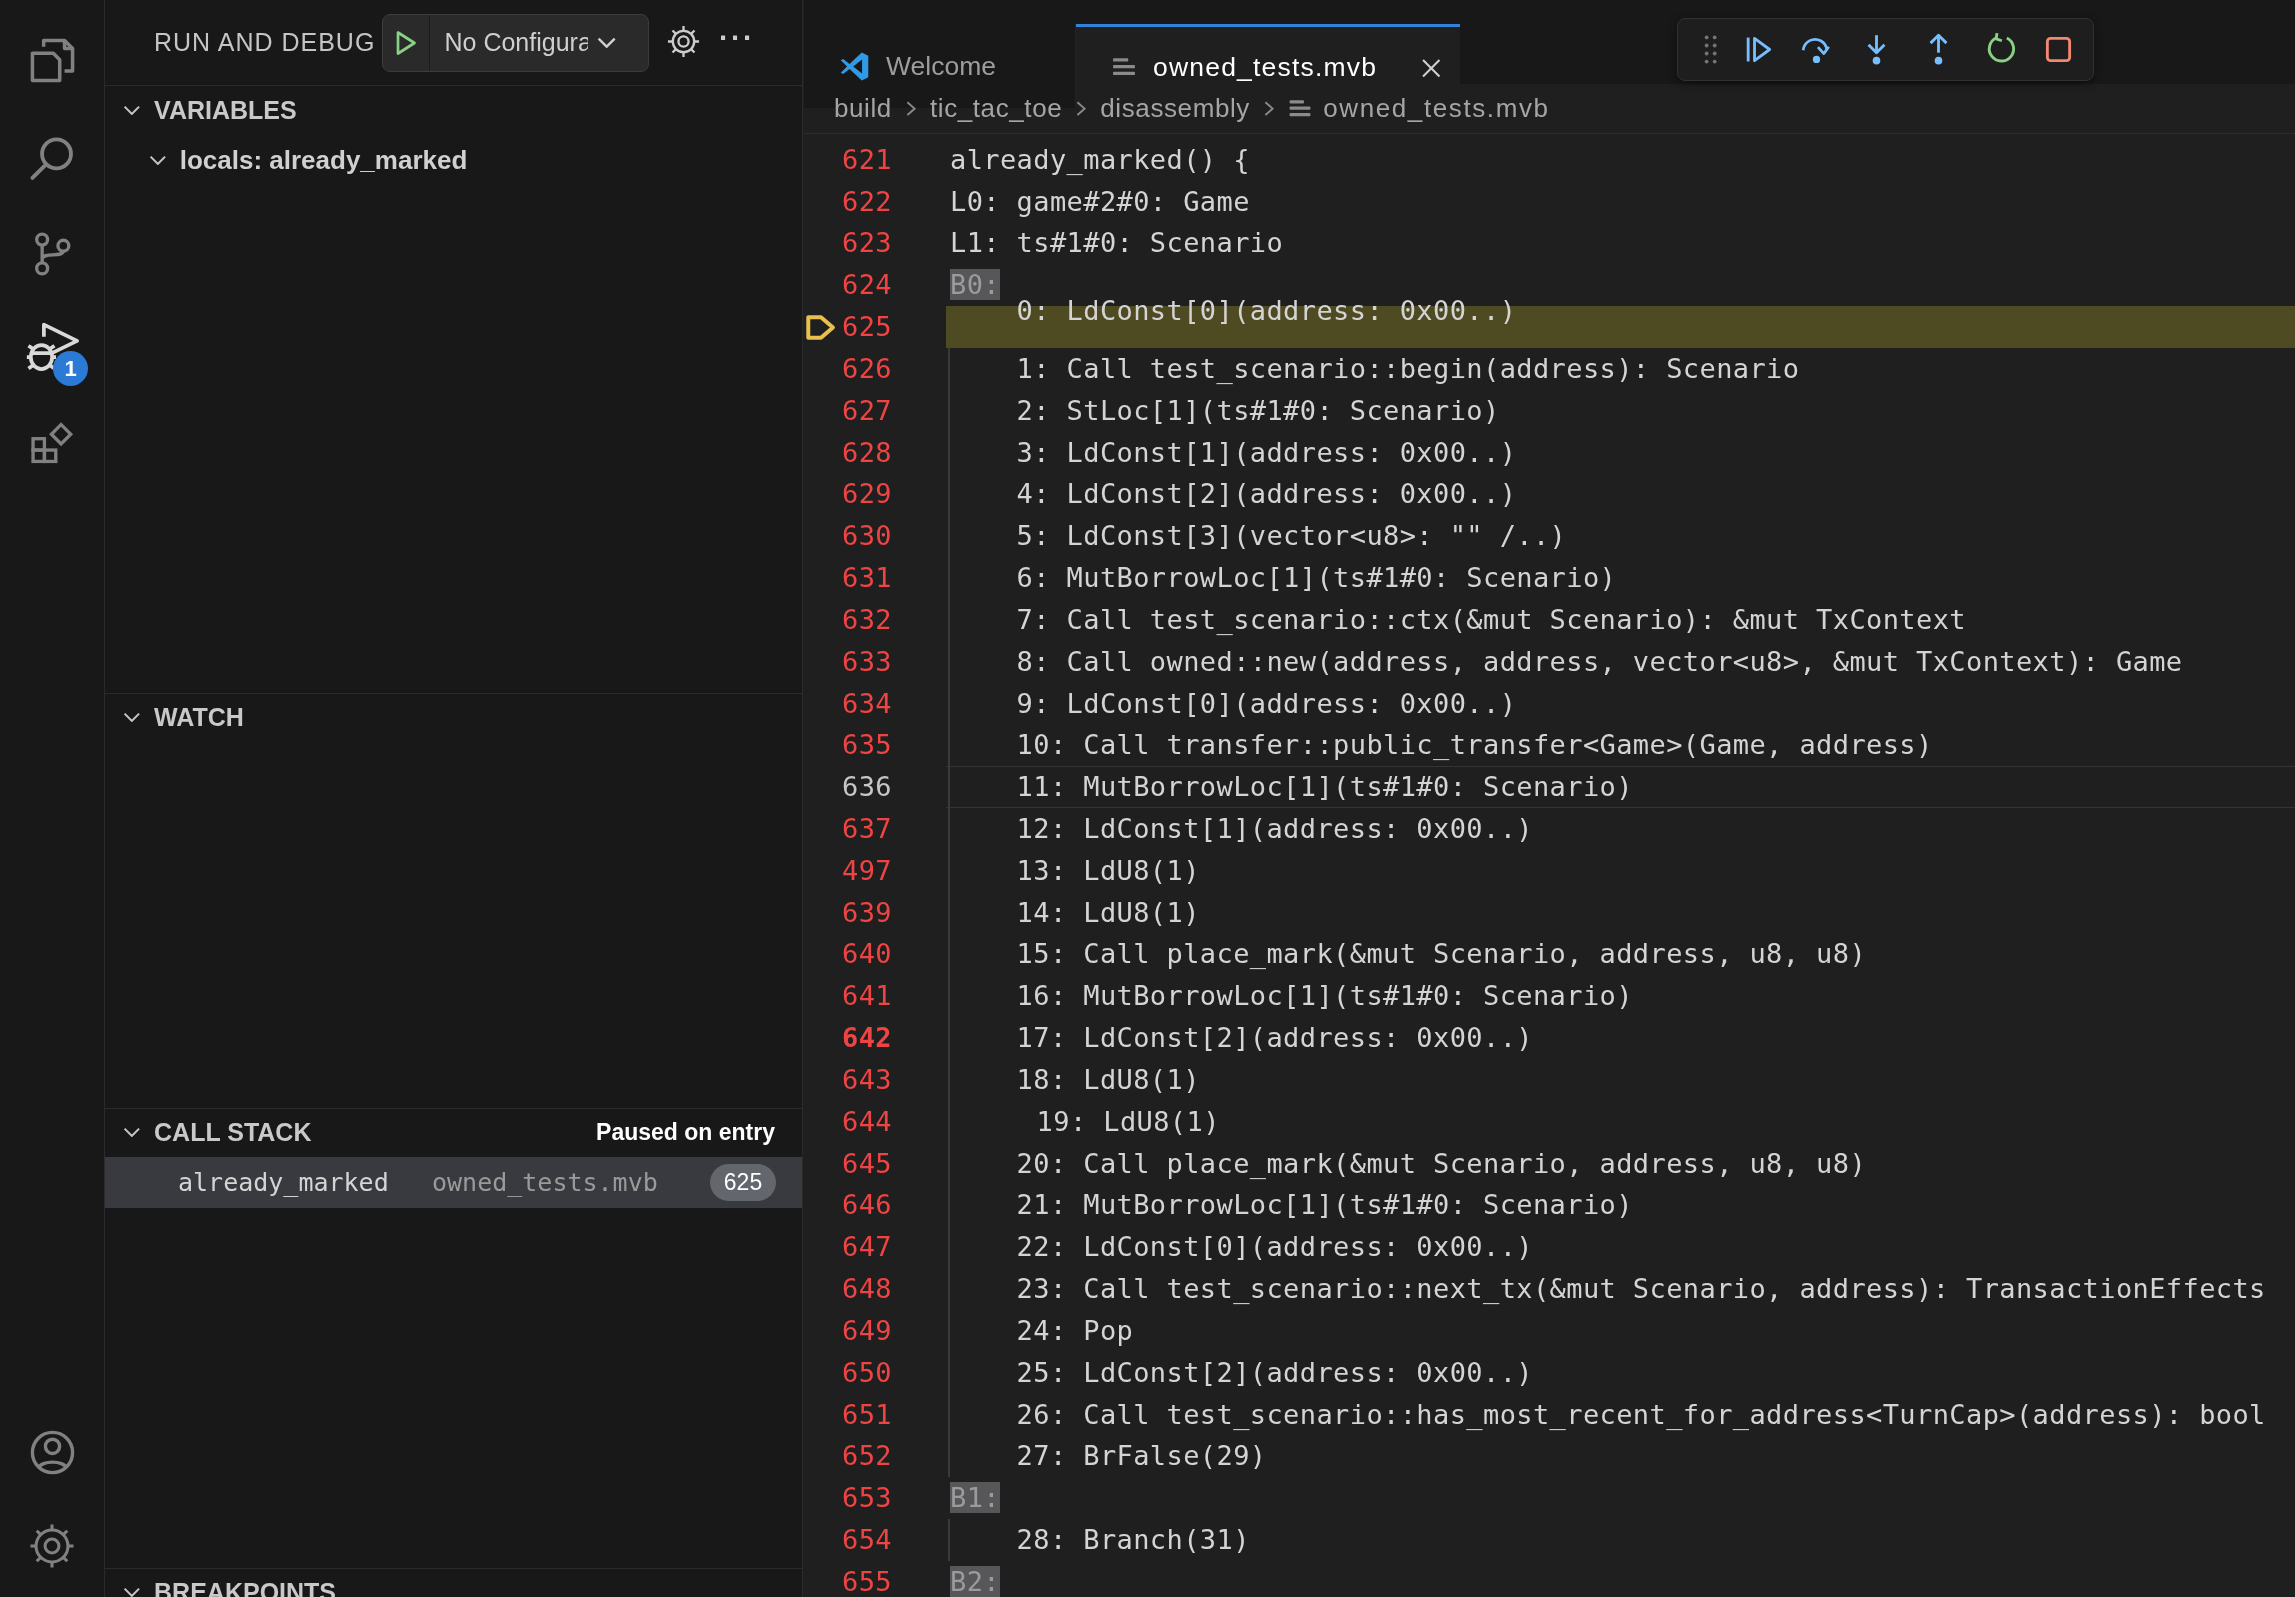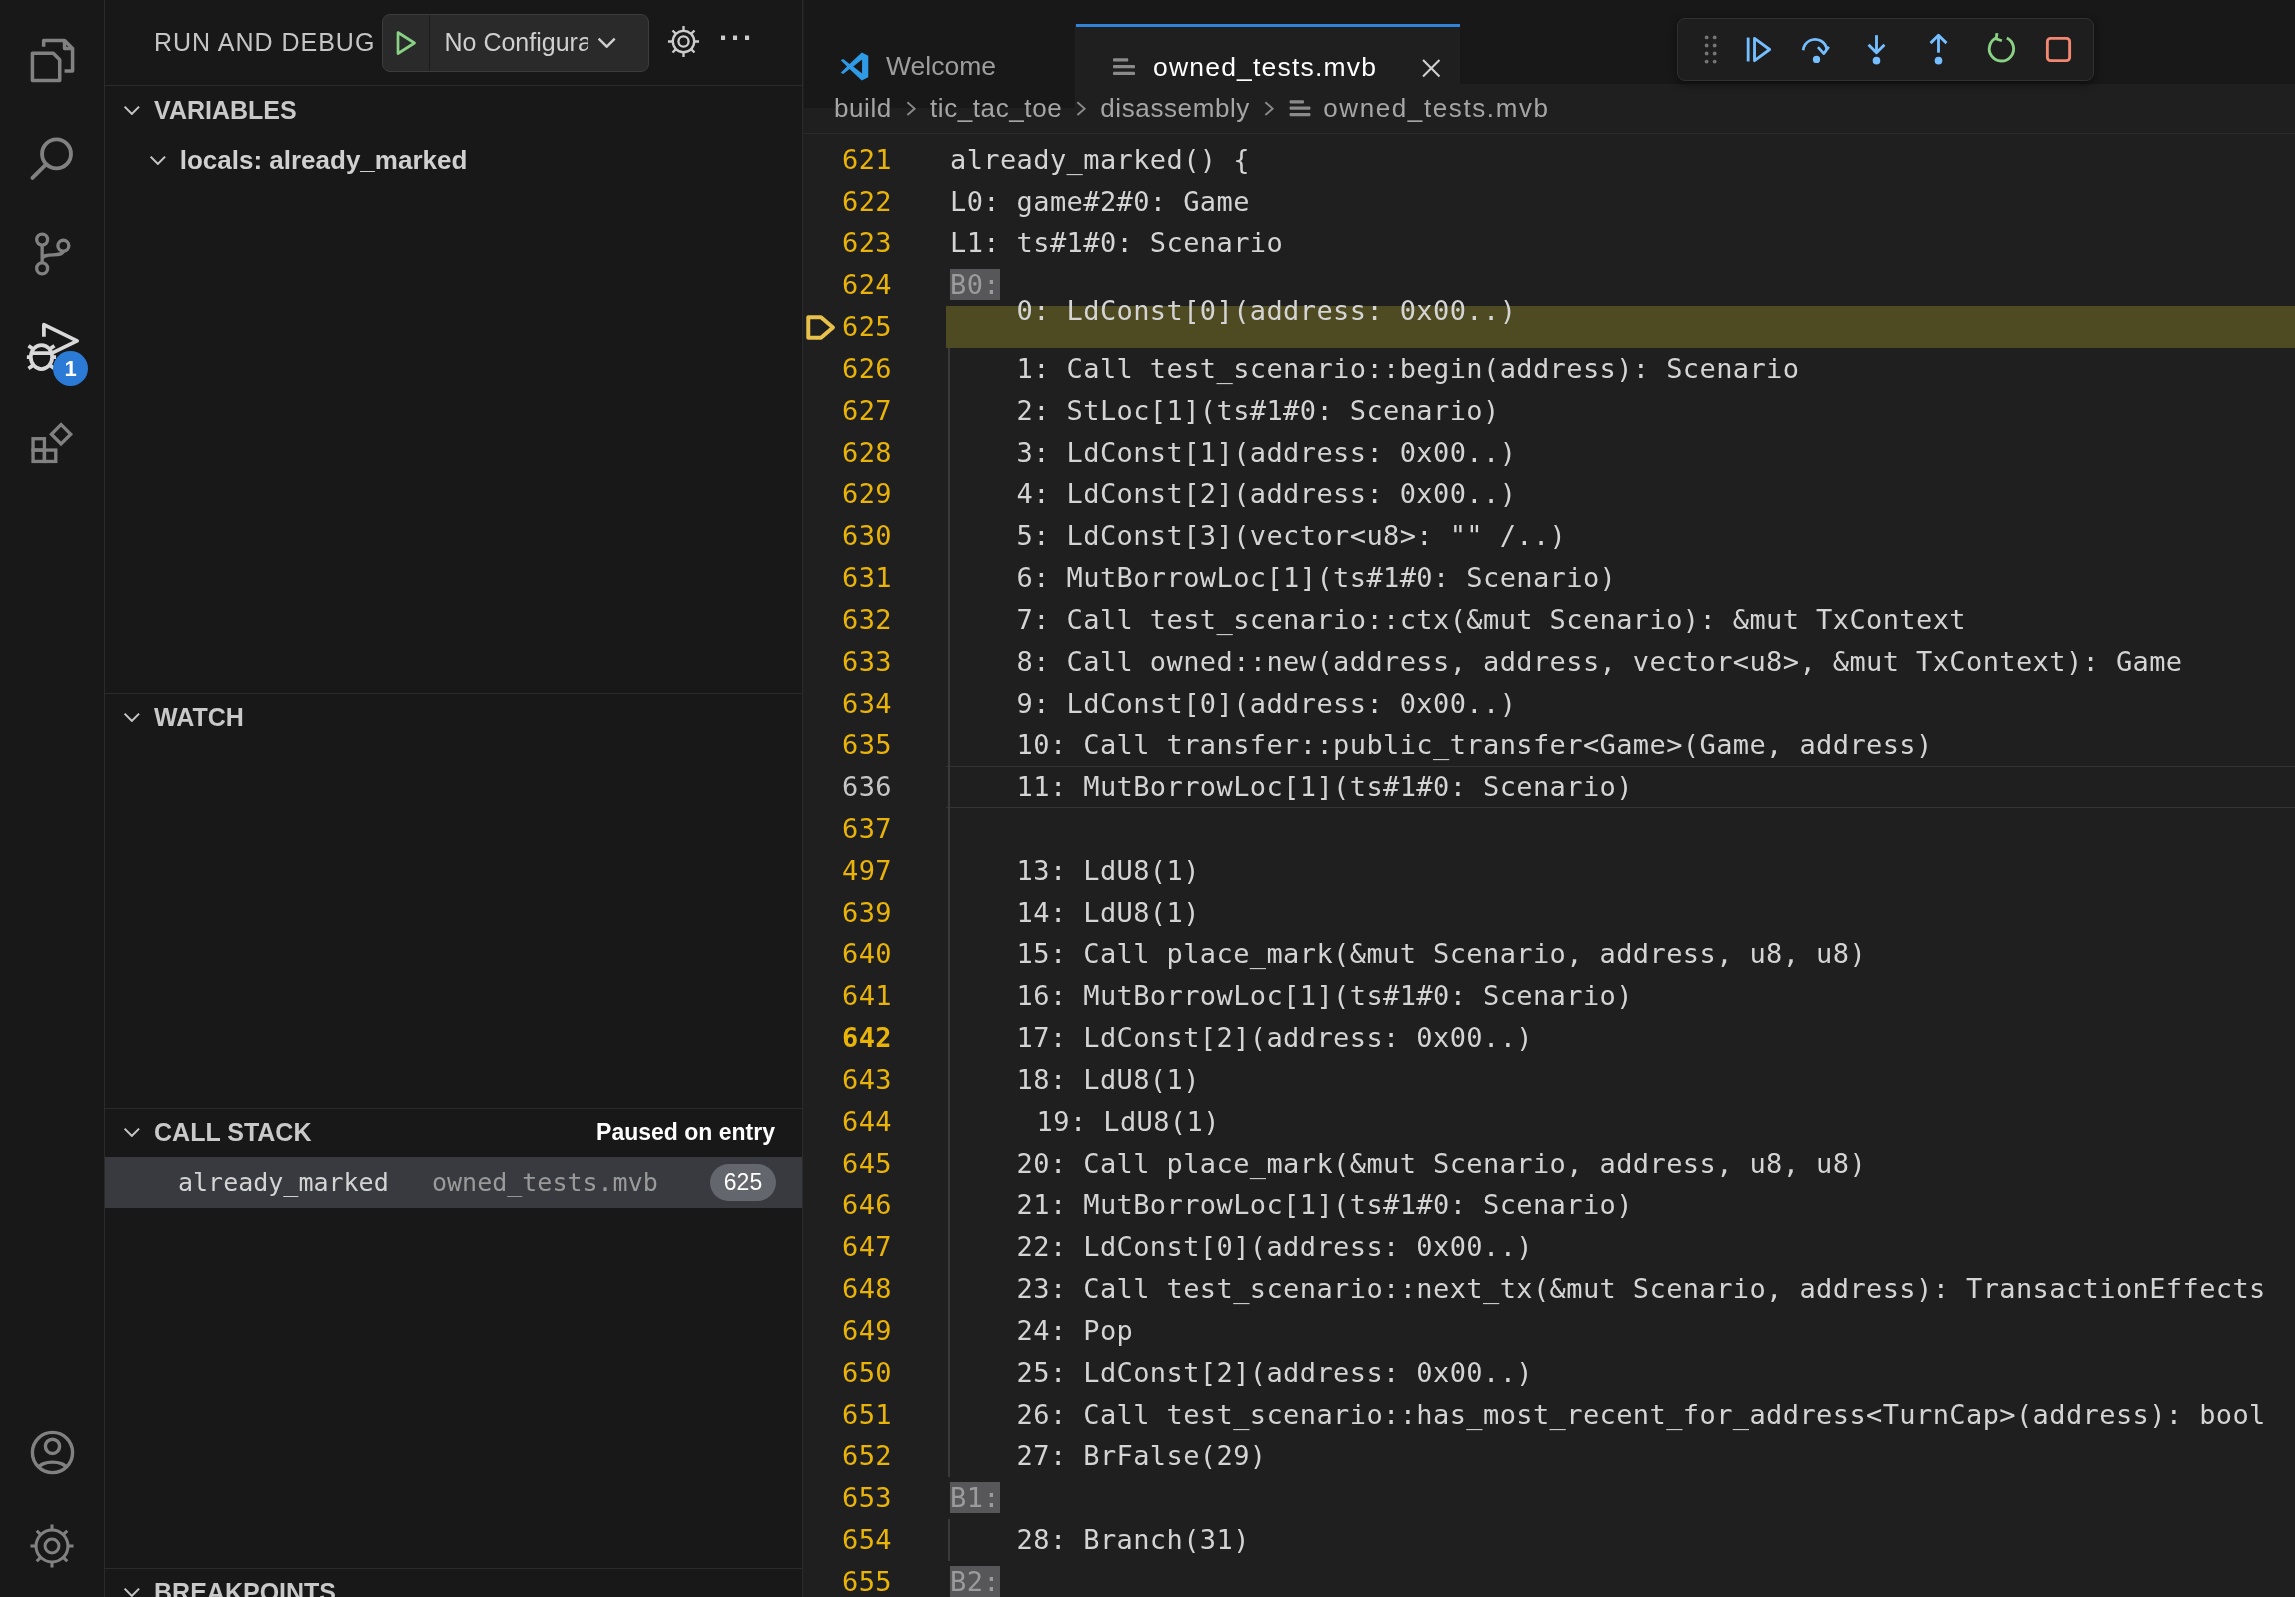--- a/index.html
+++ b/index.html
@@ -74,21 +74,21 @@
     border-bottom:0.8px solid #2c2c2c; letter-spacing:0.6px; }
   .bc-item { white-space:nowrap; }
   .bc-sep { margin:0 13px; display:flex; color:#8a8a8a; }
   .bc-file-icon { margin-right:11.3px; display:flex; }
   .bc-item.last { letter-spacing:1.6px; }
 
   
   #code { position:absolute; left:0; top:134px; width:1492px; height:1464px;
     font-family:"DejaVu Sans Mono",monospace; font-size:27px; letter-spacing:0.4px; }
   .ln-num { position:absolute; left:0; width:88px; height:42px; line-height:42px;
-    text-align:right; color:#eab308; }
+    text-align:right; color:#ef4444; }
   .ln-num.active { color:#c6c6c6; }
   .ln-text { position:absolute; left:146px; height:42px; line-height:42px;
     color:#d4d4d4; white-space:pre; }
   .deco-current { position:absolute; left:142px; right:0; height:42px; background:#4e4b22; }
   .deco-cursor { position:absolute; left:142px; right:0; height:42px;
     border-top:1.6px solid #343434; border-bottom:1.6px solid #343434; }
   .deco-guide { position:absolute; left:144px; width:1.6px; height:42px; background:#3a3a3a; }
   .chip { background:#57575a; color:#9b9b9e; }
   .glyph-arrow { position:absolute; left:0px; width:34px; height:42px; display:flex;
     align-items:center; }
@@ -414,20 +414,21 @@
         <div class="ln-text" style="top: 549px;">    9: LdConst[0](address: 0x00..)</div>
         <div class="deco-guide" style="top: 590px;"></div>
         <div class="ln-num" style="top: 590px;">635</div>
         <div class="ln-text" style="top: 590px;">    10: Call transfer::public_transfer&lt;Game&gt;(Game, address)</div>
         <div class="deco-cursor" style="top: 632px;"></div>
         <div class="deco-guide" style="top: 632px;"></div>
         <div class="ln-num active" style="top: 632px;">636</div>
         <div class="ln-text" style="top: 632px;">    11: MutBorrowLoc[1](ts#1#0: Scenario)</div>
         <div class="deco-guide" style="top: 674px;"></div>
         <div class="ln-num" style="top: 674px;">637</div>
+        <div class="ln-text" style="top: 674px;">    12: LdConst[1](address: 0x00..)</div>
         <div class="deco-guide" style="top: 716px;"></div>
         <div class="ln-num" style="top: 716px;">497</div>
         <div class="ln-text" style="top: 716px;">    13: LdU8(1)</div>
         <div class="deco-guide" style="top: 758px;"></div>
         <div class="ln-num" style="top: 758px;">639</div>
         <div class="ln-text" style="top: 758px;">    14: LdU8(1)</div>
         <div class="deco-guide" style="top: 799px;"></div>
         <div class="ln-num" style="top: 799px;">640</div>
         <div class="ln-text" style="top: 799px;">    15: Call place_mark(&amp;mut Scenario, address, u8, u8)</div>
         <div class="deco-guide" style="top: 841px;"></div>

